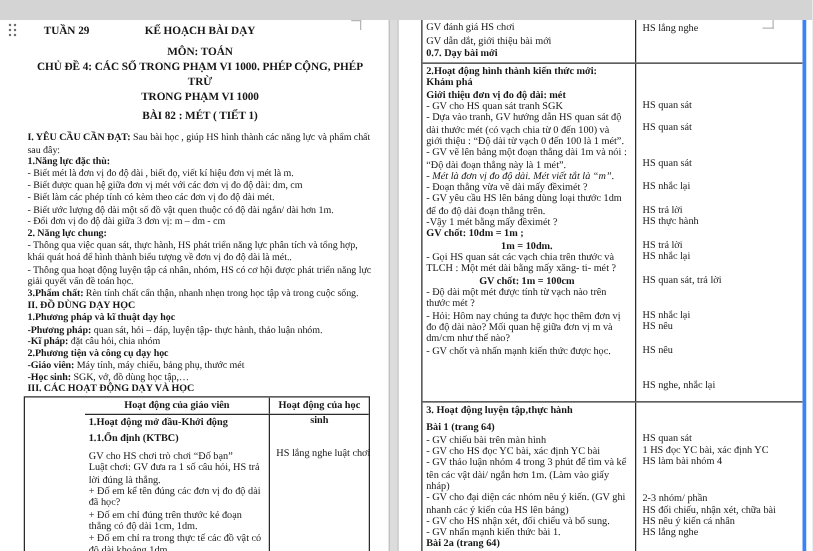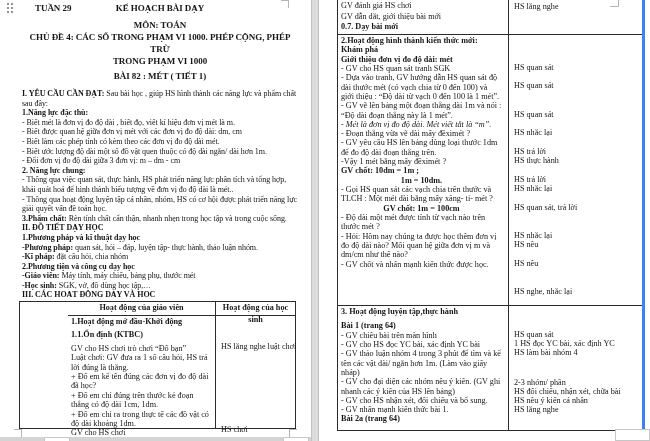--- a/index.html
+++ b/index.html
@@ -1,18 +1,18 @@
 <!DOCTYPE html>
 <html><head>
 <meta charset="utf-8">
 <style>
   html,body{margin:0;padding:0;}
   body{width:650px;height:441px;overflow:hidden;background:#d4d4d4;
        font-family:"Liberation Serif","DejaVu Serif",serif;color:#161616;}
-  .canvas{position:relative;width:650px;height:365px;}
+  .canvas{position:relative;width:650px;height:365px;margin-top:16px;}
   .page{position:absolute;top:0;background:#fff;}
   .page-left{left:0;width:311px;height:437px;}
   .page-right{left:319px;width:331px;height:441px;}
   .gap{position:absolute;top:0;left:311px;width:8px;height:441px;background:#dcdcdc;
        border-left:1px solid #c2c2c2;border-right:1px solid #c2c2c2;box-sizing:border-box;}
   .b{font-weight:bold;}
   .i{font-style:italic;}
   .ctr{text-align:center;}
   
   .handle{position:absolute;left:7px;top:3px;display:grid;grid-template-columns:2px 2px;
@@ -82,21 +82,21 @@
       <div class="p b">1.Năng lực đặc thù:</div>
       <div class="p">- Biết mét là đơn vị đo độ dài , biết đọ, viết kí hiệu đơn vị mét là m.</div>
       <div class="p">- Biết được quan hệ giữa đơn vị mét với các đơn vị đo độ dài: dm, cm</div>
       <div class="p">- Biết làm các phép tính có kèm theo các đơn vị đo độ dài mét.</div>
       <div class="p">- Biết ước lượng độ dài một số đồ vật quen thuộc có độ dài ngắn/ dài hơn 1m.</div>
       <div class="p">- Đổi đơn vị đo độ dài giữa 3 đơn vị: m – dm - cm</div>
       <div class="p b">2. Năng lực chung:</div>
       <div class="p"> - Thông qua việc quan sát, thực hành, HS phát triển năng lực phân tích và tổng hợp, khái quát hoá để hình thành biểu tượng về đơn vị đo độ dài là mét..</div>
       <div class="p">- Thông qua hoạt động luyện tập cá nhân, nhóm, HS có cơ hội được phát triển năng lực giải quyết vấn đề toán học.</div>
       <div class="p"><span class="b">3.Phẩm chất:</span><span> Rèn tính chất cẩn thận, nhanh nhẹn trong học tập và trong cuộc sống.</span></div>
-      <div class="p b">II. ĐỒ TIẾT DẠY HỌC</div>
+      <div class="p b">II. ĐỒ DÙNG DẠY HỌC</div>
       <div class="p b">1.Phương pháp và kĩ thuật dạy học</div>
       <div class="p"><span class="b">-Phương pháp:</span><span> quan sát, hỏi – đáp, luyện tập- thực hành, thảo luận nhóm.</span></div>
       <div class="p"><span class="b">-Kĩ pháp:</span><span> đặt câu hỏi, chia nhóm</span></div>
       <div class="p b">2.Phương tiện và công cụ dạy học</div>
       <div class="p"><span class="b">-Giáo viên:</span><span> Máy tính, máy chiếu, bảng phụ, thước mét</span></div>
       <div class="p"><span class="b">-Học sinh:</span><span> SGK, vở, đồ dùng học tập,…</span></div>
       <div class="p b">III. CÁC HOẠT ĐỘNG DẠY VÀ HỌC</div>
     </div>
 
     <div class="lp-tbl">

